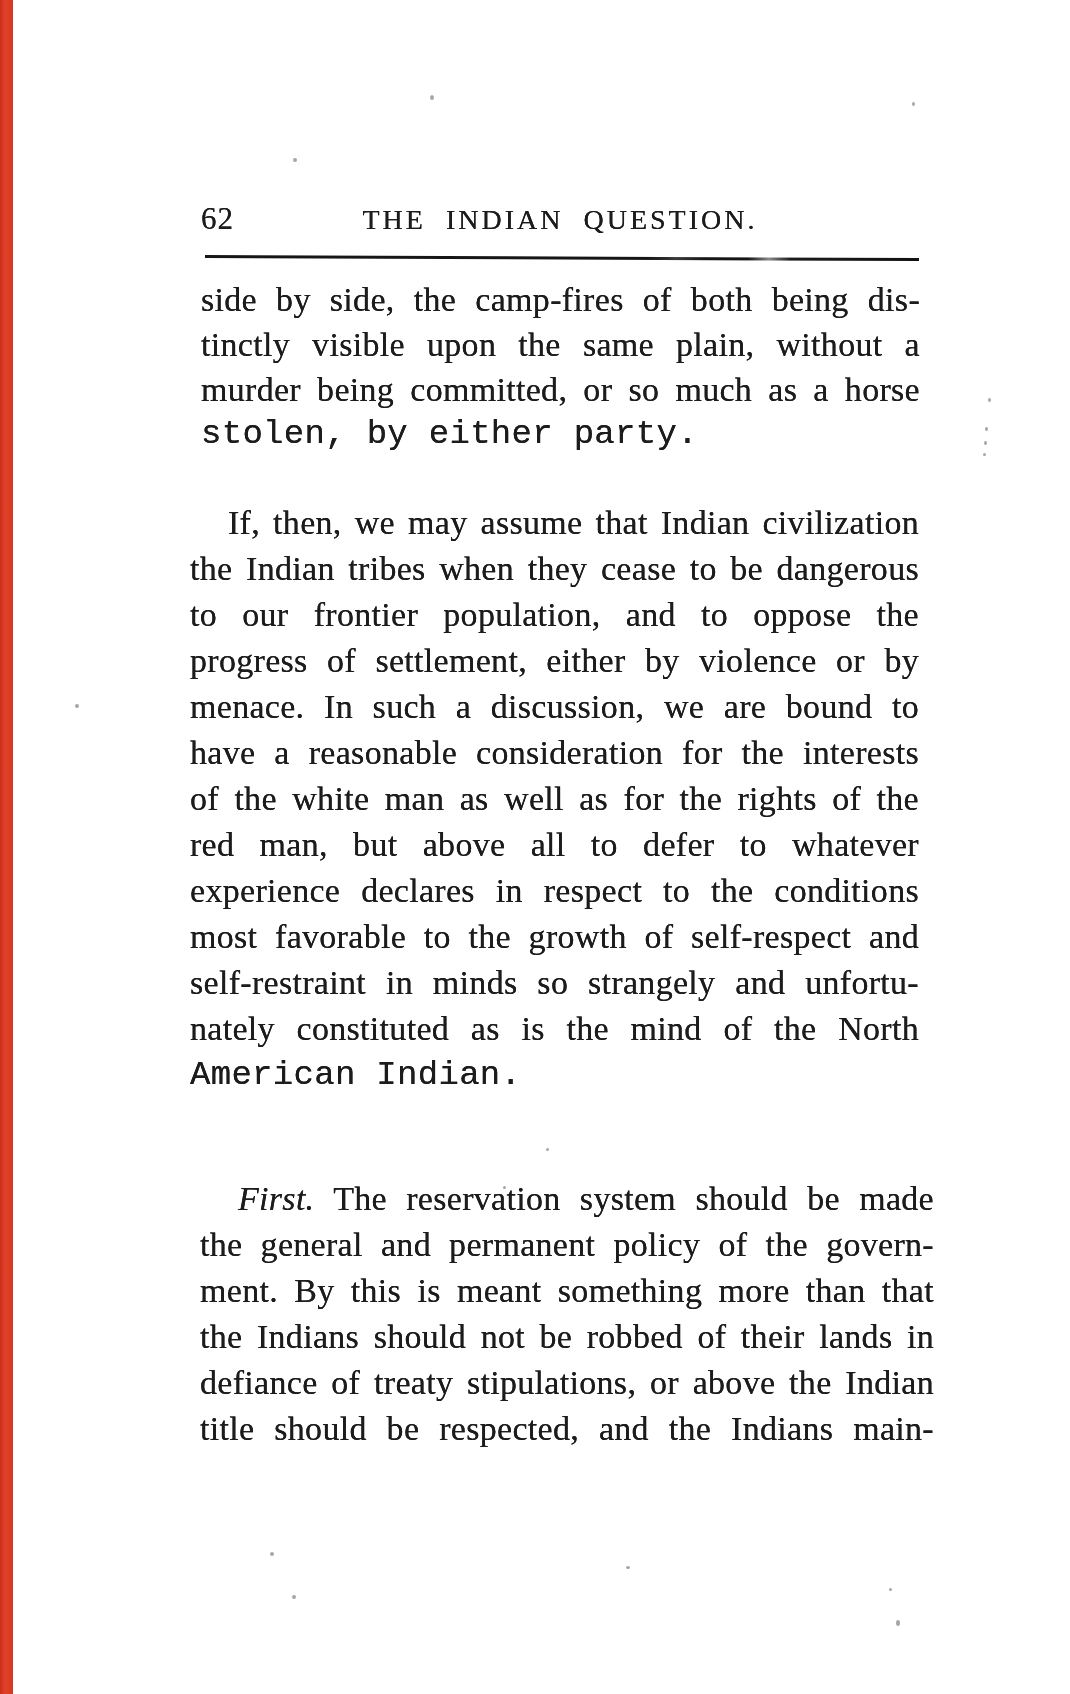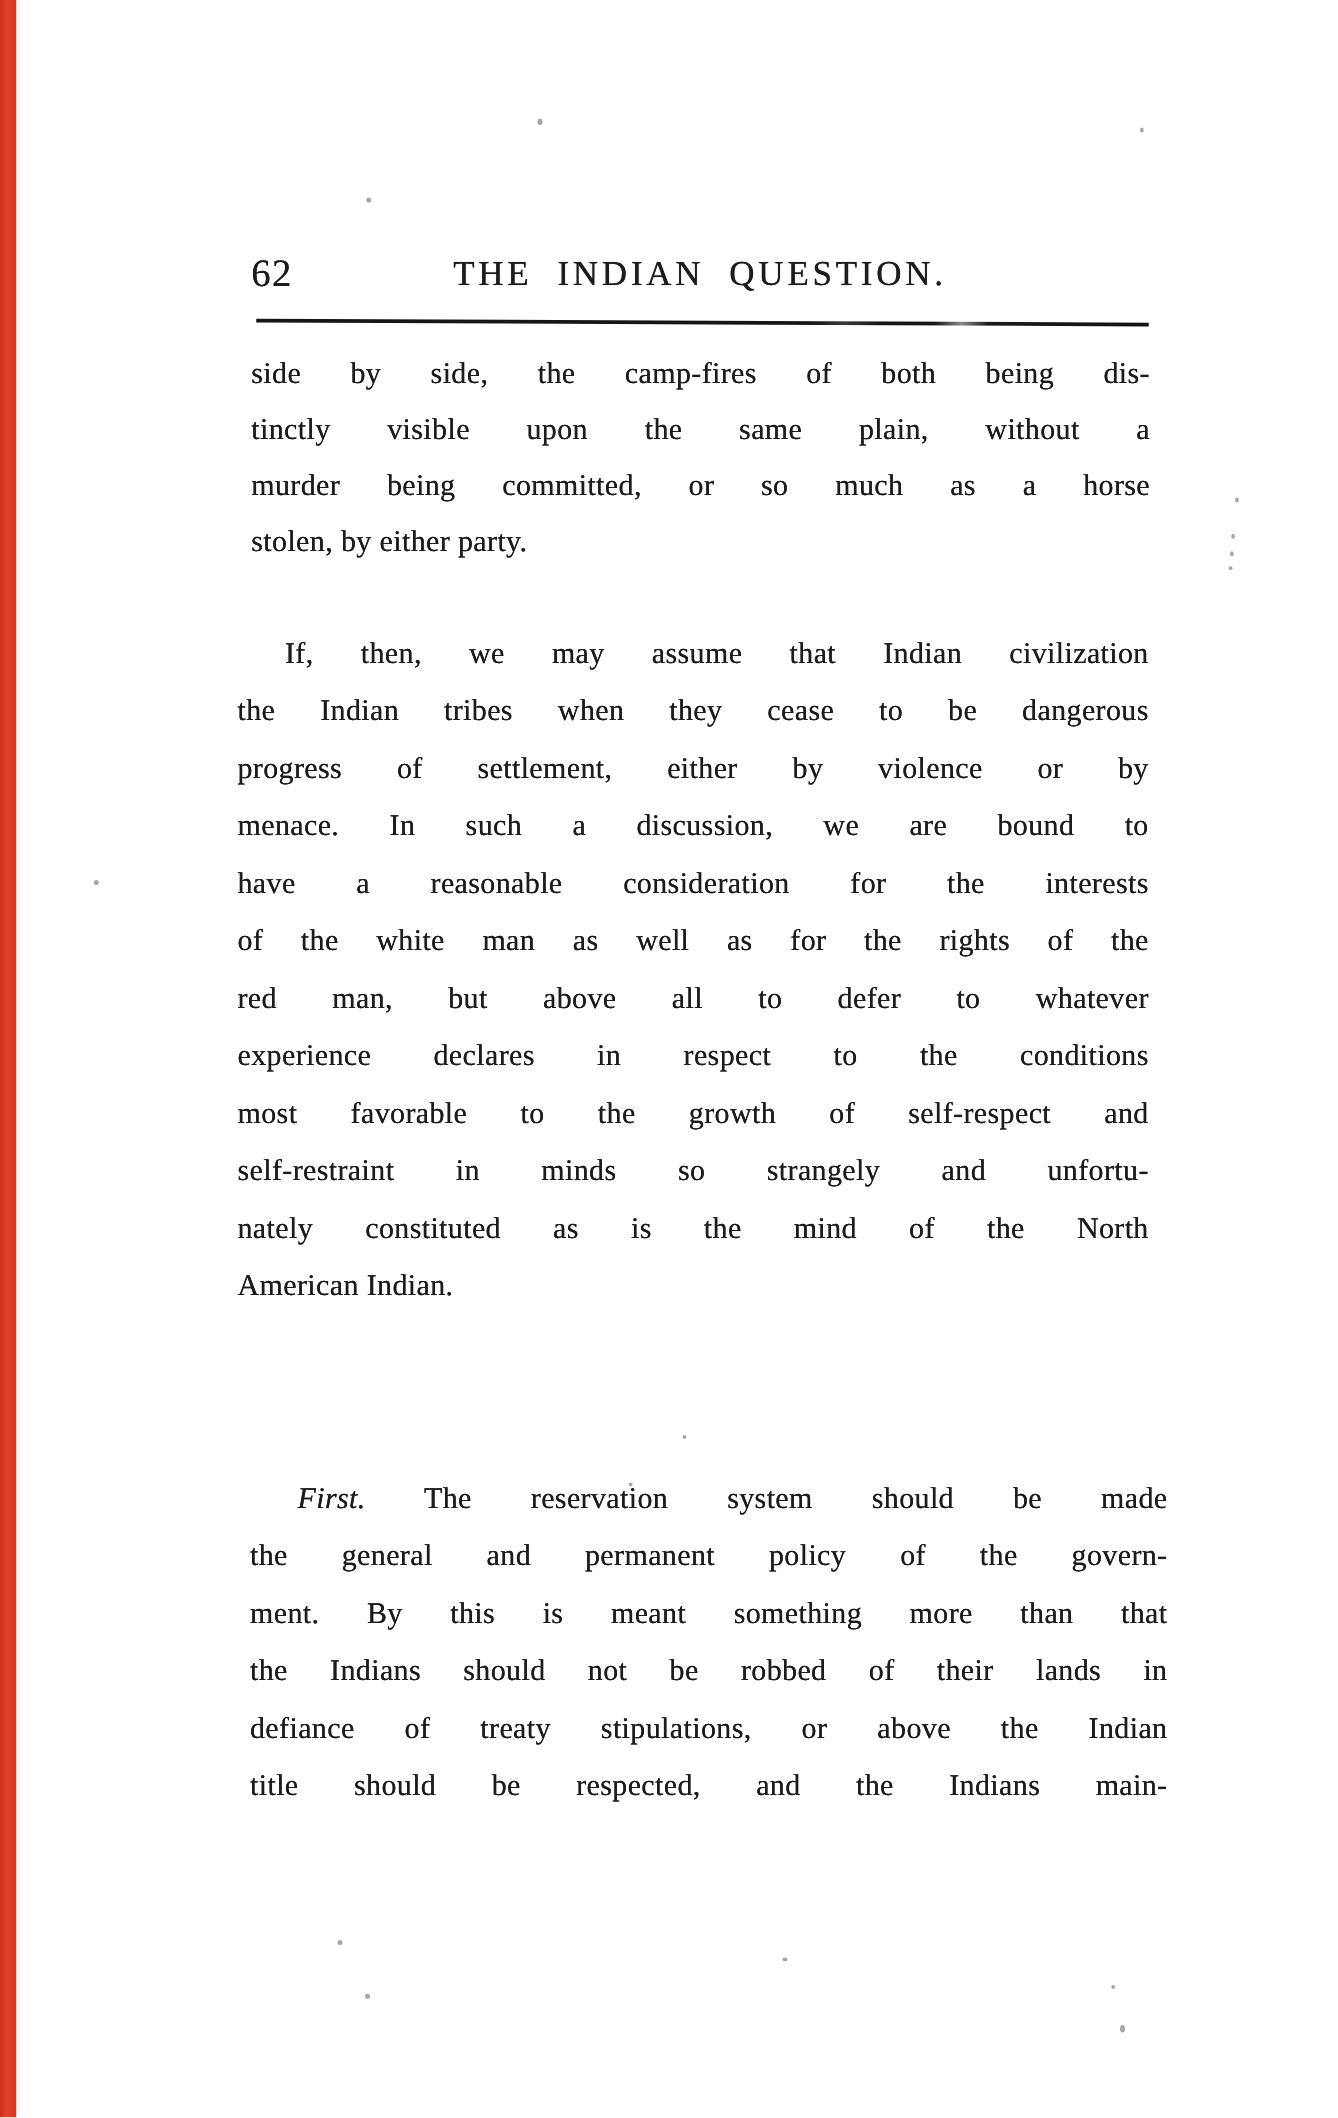--- a/index.html
+++ b/index.html
@@ -26,30 +26,30 @@
   }
   .head-rule{
     position:absolute;left:205px;top:255px;width:714px;height:3px;
     background:linear-gradient(90deg,
       #161616 0%,#161616 62%,#3a3a3a 66%,#161616 70%,
       #151515 76%,#8a8a8a 79%,#1b1b1b 82%,#111 100%);
     transform:rotate(0.25deg);transform-origin:left center;
   }
   .para{
     position:absolute;
-    font-size:24px;letter-spacing:0.3px;
+    font-size:34px;letter-spacing:0.3px;
     text-shadow:0 0 0.5px currentColor;
   }
   .p1{left:201px;top:277px;width:719px;line-height:45px;}
   .p2{left:190px;top:500px;width:729px;line-height:46px;}
   .p3{left:184px;top:1176px;width:734px;line-height:46px;margin-left:16px;}
   .ln{
     text-align:justify;text-align-last:justify;
   }
-  .ln.short{text-align:left;text-align-last:left;}
+  .ln.short{text-align:left;text-align-last:left;font-family:Liberation Mono, monospace;}
   .ln.ind{text-indent:38px;}
   .it{font-style:italic;}
   .speck{position:absolute;background:#777;border-radius:50%;opacity:.65;}
 </style>
 </head>
 <body>
 
 <div class="spine"></div>
 
 <div class="pagenum">62</div>
@@ -59,20 +59,21 @@
 <div class="para p1">
   <div class="ln">side by side, the camp-fires of both being dis-</div>
   <div class="ln">tinctly visible upon the same plain, without a</div>
   <div class="ln">murder being committed, or so much as a horse</div>
   <div class="ln short">stolen, by either party.</div>
 </div>
 
 <div class="para p2">
   <div class="ln ind">If, then, we may assume that Indian civilization</div>
   <div class="ln">the Indian tribes when they cease to be dangerous</div>
+  <div class="ln">to our frontier population, and to oppose the</div>
   <div class="ln">progress of settlement, either by violence or by</div>
   <div class="ln">menace.  In such a discussion, we are bound to</div>
   <div class="ln">have a reasonable consideration for the interests</div>
   <div class="ln">of the white man as well as for the rights of the</div>
   <div class="ln">red man, but above all to defer to whatever</div>
   <div class="ln">experience declares in respect to the conditions</div>
   <div class="ln">most favorable to the growth of self-respect and</div>
   <div class="ln">self-restraint in minds so strangely and unfortu-</div>
   <div class="ln">nately constituted as is the mind of the North</div>
   <div class="ln short">American Indian.</div>

